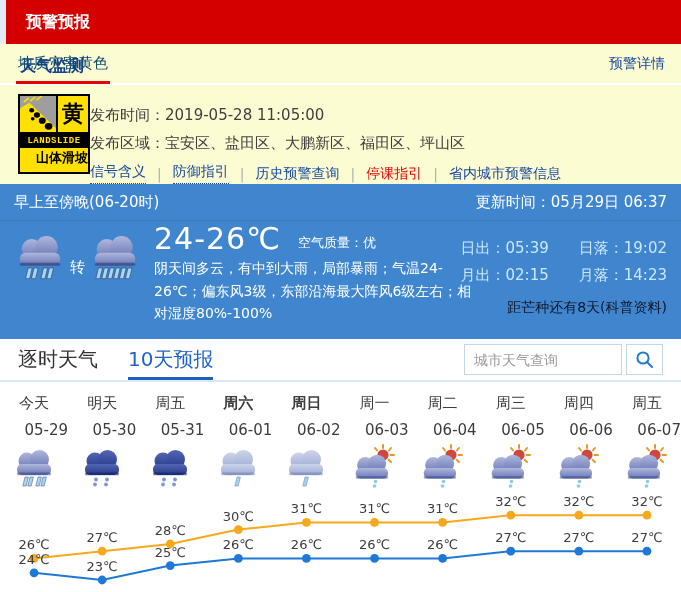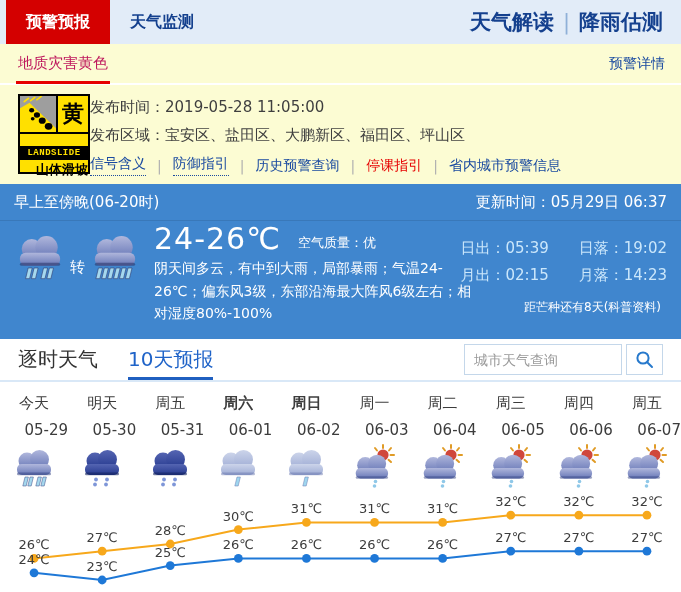--- a/index.html
+++ b/index.html
@@ -1,62 +1,62 @@
 <!DOCTYPE html>
 <html><head>
 <meta charset="utf-8">
 <style>
   * { margin:0; padding:0; box-sizing:border-box; }
   html,body { width:681px; height:592px; }
   body { font-family:"DejaVu Sans","Liberation Sans",sans-serif; background:#fff; overflow:hidden; position:relative; }
   a { text-decoration:none; cursor:pointer; }
 
   
-  .topbar { height:44px; background:#e2ecf8; display:flex; align-items:stretch; }
+  .topbar { height:44px; background:#e2ecf8; display:flex; align-items:stretch;flex-direction:column; }
   .toptab { line-height:44px; padding:0 20px; font-size:16px; font-weight:bold; color:#14408e; cursor:pointer; }
   .toptab.active { background:#d40000; color:#fff; margin-left:6px; }
   .top-links { margin-left:auto; line-height:44px; padding-right:18px; font-size:21px; font-weight:bold; color:#14408e; display:flex; }
   .top-links .sep { color:#8fb0d8; margin:0 9px; font-weight:normal; }
   .top-links a { color:#14408e; }
 
   
   .alert-bar { height:41px; background:#fcfcd3; border-bottom:2px solid #ffffff; display:flex; align-items:center; padding:0 16px; }
-  .alert-title { color:#be185d; font-size:15px; height:41px; line-height:41px; position:relative; padding:0 2px; }
+  .alert-title { color:#0c4a6e; font-size:15px; height:41px; line-height:41px; position:relative; padding:0 2px; }
   .alert-title::after { content:""; position:absolute; left:0; right:0; bottom:0; height:3px; background:#e60000; }
   .alert-detail { margin-left:auto; color:#1a4aa0; font-size:14px; }
 
   
   .alert-body { height:99px; background:#fcfcd3; position:relative; }
   .badge { position:absolute; left:18px; top:9px; width:72px; height:80px; background:#ffe000; border:2px solid #000; }
   .badge-row1 { height:38px; display:flex; border-bottom:2px solid #000; }
   .badge-pict { width:38px; border-right:2px solid #000; background:#9e9e9e; }
   .badge-grade { flex:1; text-align:center; line-height:36px; font-size:22px; font-weight:bold; color:#000; }
-  .badge-en { height:14px; background:#000; color:#ffe000; font-family:"Liberation Mono","DejaVu Sans Mono",monospace; font-size:9px; font-weight:bold; text-align:center; line-height:14px; letter-spacing:.5px;margin-top:12px; }
+  .badge-en { height:14px; background:#000; color:#ffe000; font-family:"Liberation Mono","DejaVu Sans Mono",monospace; font-size:9px; font-weight:bold; text-align:center; line-height:14px; letter-spacing:.5px; }
   .badge-name { height:20px; text-align:right; line-height:20px; font-size:13px; font-weight:bold; color:#000; }
-  .alert-info { position:absolute; left:90px; top:8px; right:10px; }
+  .alert-info { position:absolute; left:90px; top:16px; right:10px; }
   .alert-line { font-size:15px; color:#3f3f3f; line-height:28px; }
   .alert-links { margin-top:6px; font-size:14px; display:flex; align-items:center; }
   .alert-links a { color:#1a4aa0; }
   .alert-links a.dotted { border-bottom:1px dotted #1a4aa0; padding-bottom:2px; }
   .alert-links a.red { color:#e60000; }
   .alert-links .sep { color:#b0b0b0; margin:0 11px; }
 
   
   .panel { height:155px; background:#4086ce; color:#fff; }
   .panel-head { height:37px; display:flex; align-items:center; padding:0 14px; font-size:15px; border-bottom:1px solid rgba(0,0,0,.10); }
   .panel-update { margin-left:auto; }
   .panel-body { position:relative; height:117px; }
   .panel-icons { position:absolute; left:14px; top:8px; display:flex; align-items:flex-end; }
   .panel-icons svg { width:52px; height:52px; }
   .panel-trans { font-size:15px; color:#fff; margin:0 4px 4px; }
   .panel-temp { position:absolute; left:154px; top:0px; font-size:30px; letter-spacing:1px; }
   .panel-air { position:absolute; left:298px; top:13px; font-size:13px; }
   .panel-desc { position:absolute; left:154px; top:36px; width:330px; font-size:14px; line-height:1.62; }
   .sunmoon { position:absolute; right:14px; top:18px; display:grid; grid-template-columns:auto auto; column-gap:30px; row-gap:8px; font-size:15px; color:#cbe7fb; }
-  .solar-term { position:absolute; right:20px; top:78px; font-size:12px; color:#ffffff; }
+  .solar-term { position:absolute; right:14px; top:78px; font-size:14px; color:#0f172a; }
 
   
   .tabs-row { height:43px; background:#fff; border-bottom:2px solid #d9e8f7; display:flex; align-items:center; padding:0 18px; }
   .ftab { font-size:20px; color:#333; margin-right:30px; height:41px; line-height:41px; cursor:pointer; }
   .ftab.active { color:#1f63c8; border-bottom:3px solid #1f5fc0; }
   .searchbox { margin-left:auto; display:flex; align-items:center; }
   .searchbox input { width:158px; height:31px; border:1px solid #c4d7ea; font-size:14px; padding:0 9px; color:#333; outline:none; font-family:inherit; }
   .searchbox input::placeholder { color:#9a9a9a; }
   .search-btn { width:37px; height:31px; margin-left:4px; border:1px solid #c4d7ea; background:#fff; display:flex; align-items:center; justify-content:center; cursor:pointer; }
 

